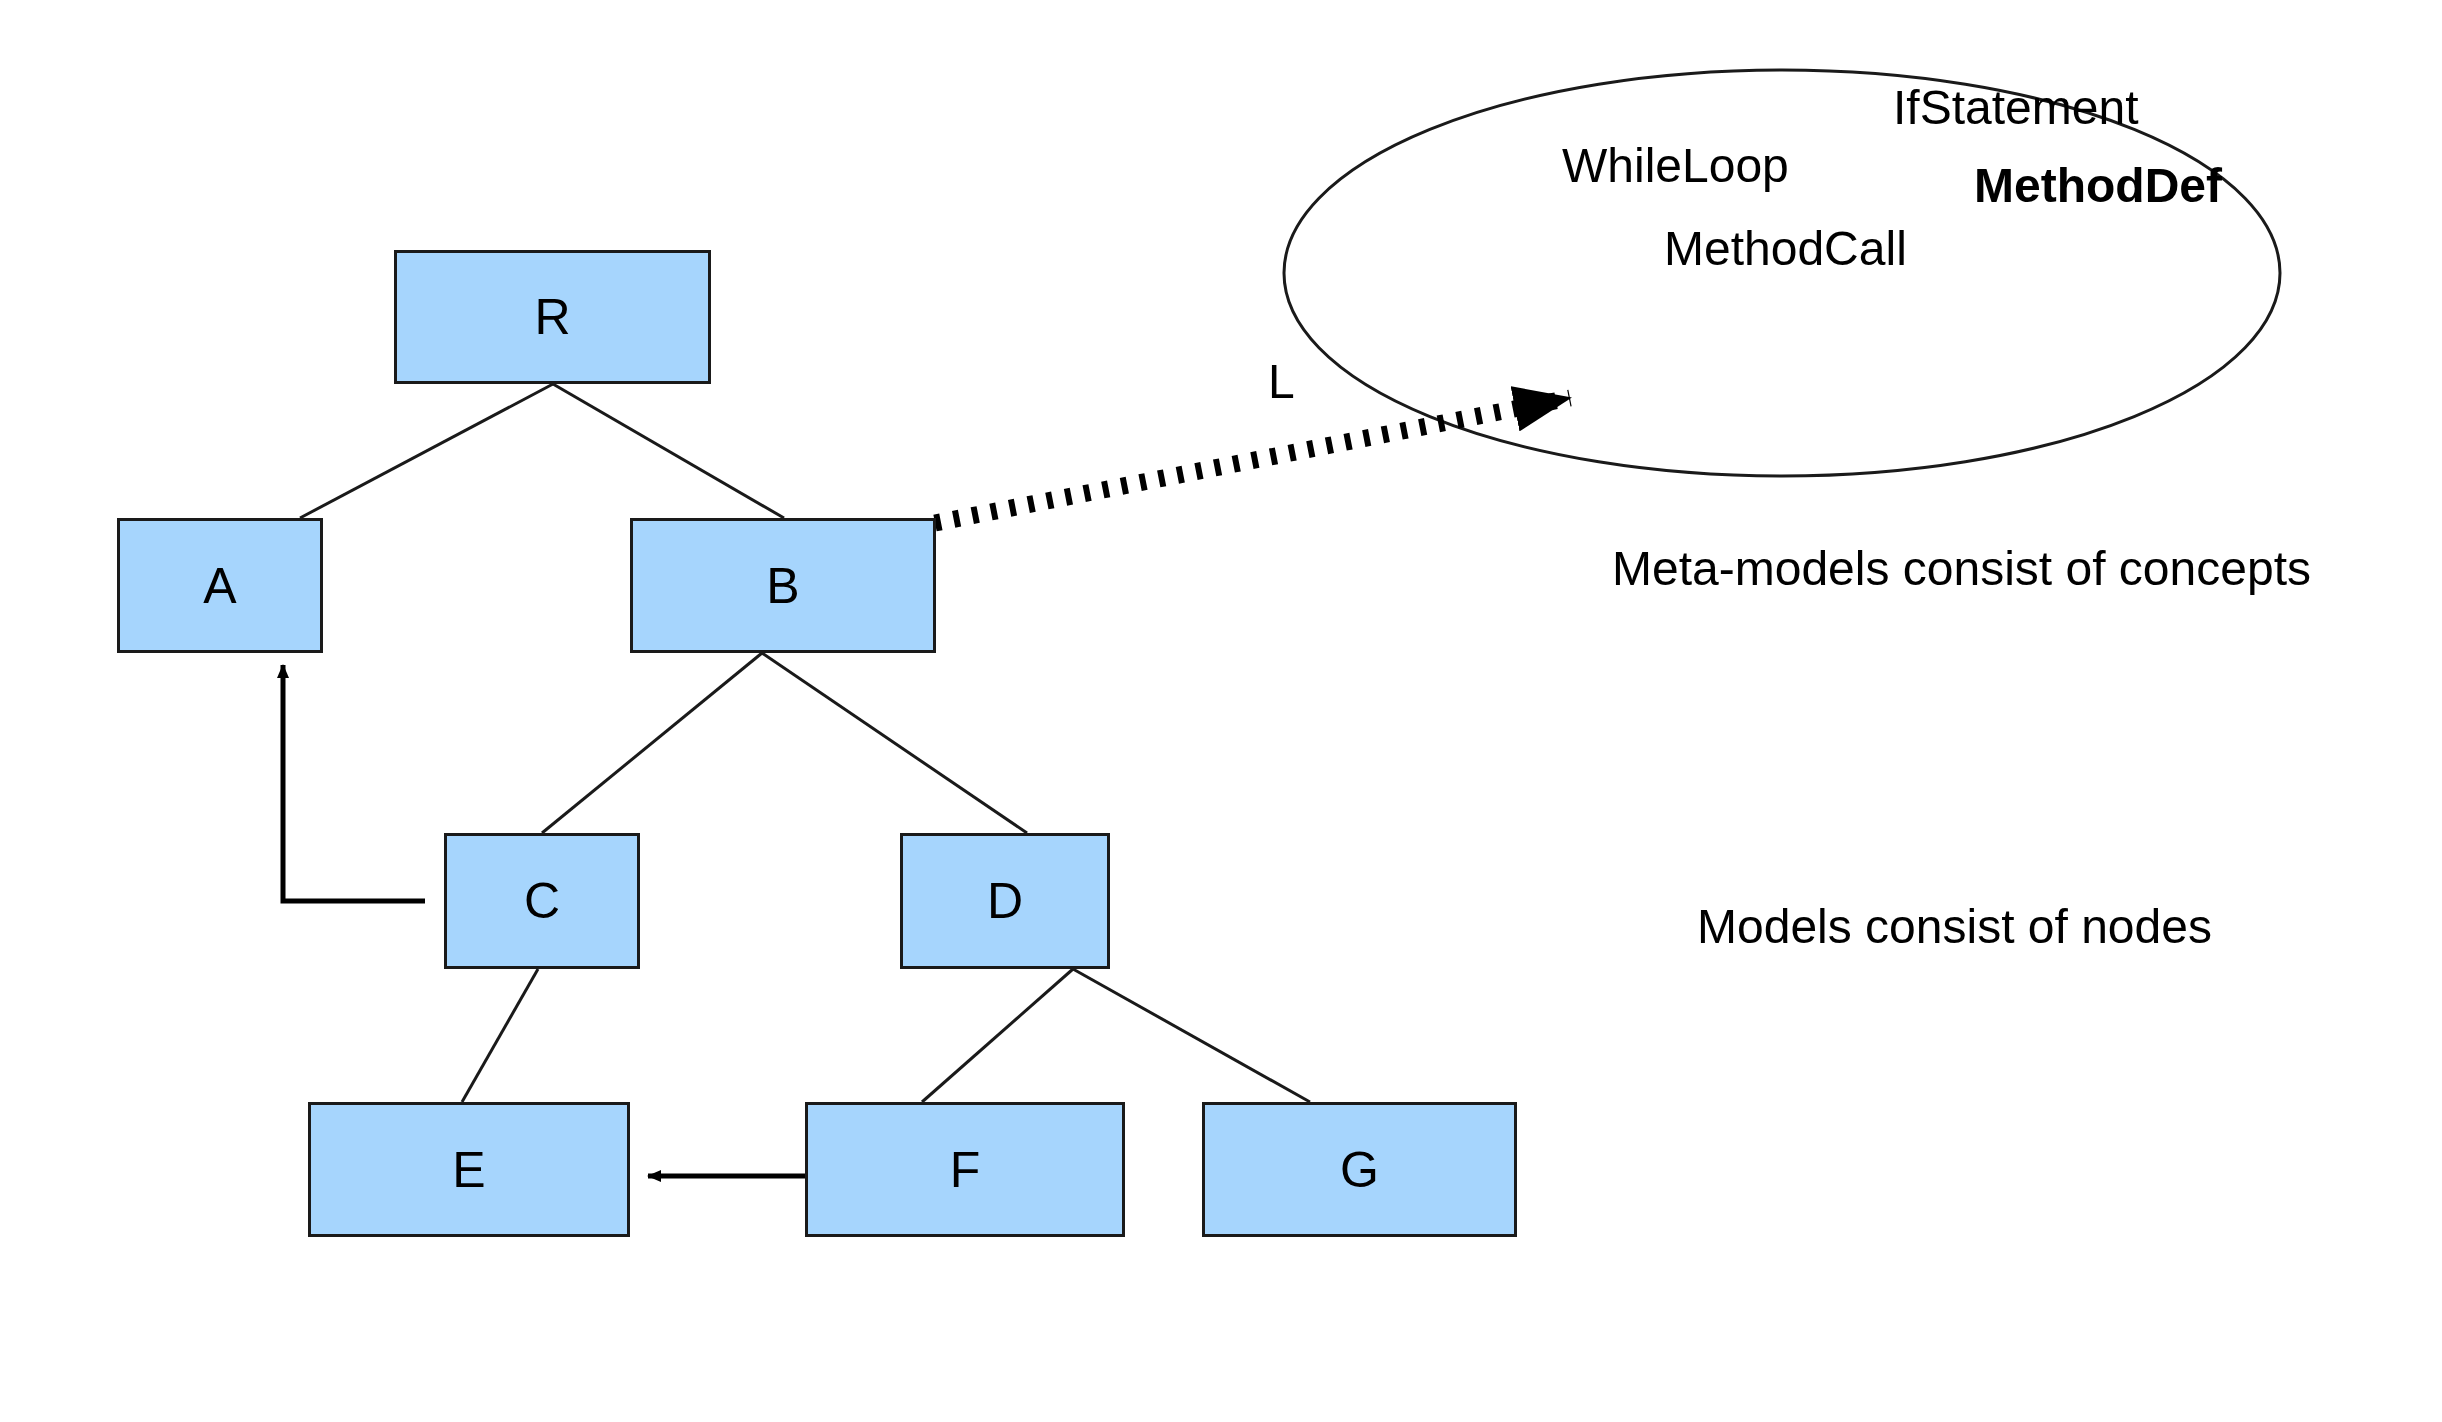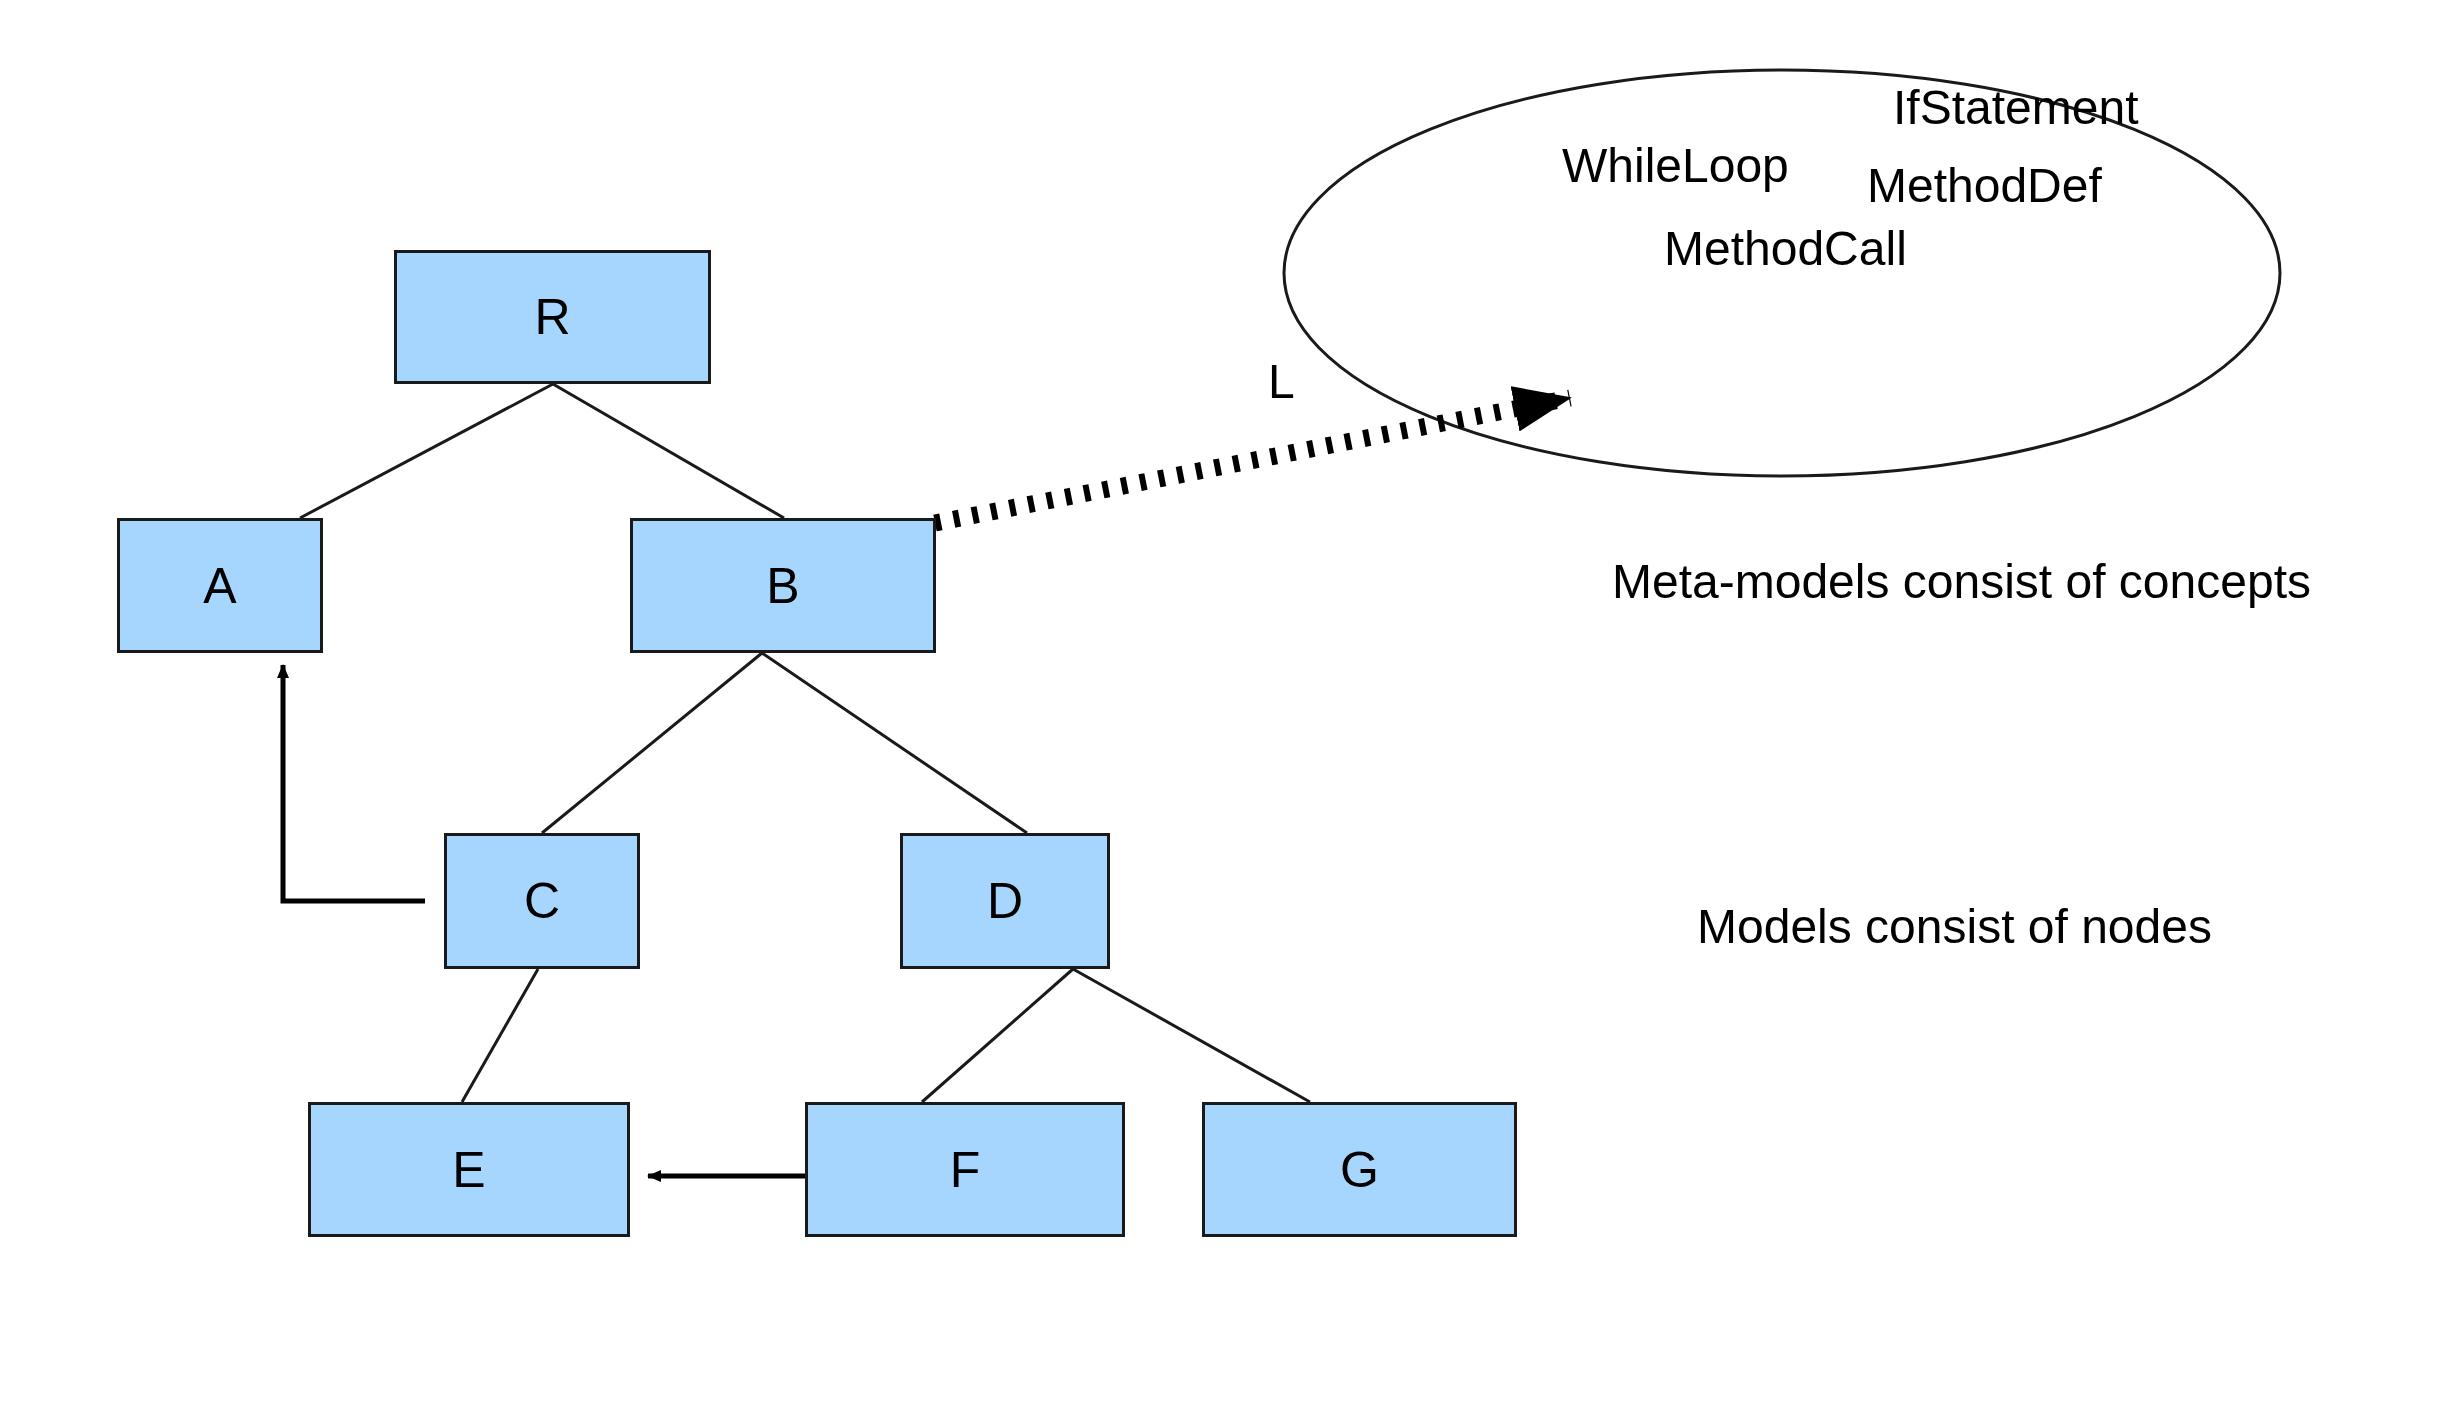--- a/index.html
+++ b/index.html
@@ -129,19 +129,19 @@
   </div>
 
   <div class="node-box" style="left:1202px; top:1102px; width:315px; height:135px;">
     <span class="node-label">G</span>
   </div>
 
   <div class="edge-label" style="left:1268px; top:358px;">L</div>
 
   <div class="concept-label" style="left:1893px; top:84px;">IfStatement</div>
   <div class="concept-label" style="left:1562px; top:118px;margin-top:24px;">WhileLoop</div>
-  <div class="concept-label" style="left:1867px; top:162px;">MethodDef</div>
+  <div class="concept-label" style="left:1974px; top:162px;font-weight:bold;">MethodDef</div>
   <div class="concept-label" style="left:1664px; top:225px;">MethodCall</div>
 
-  <div class="caption-text" style="left:1612px; top:558px;">Meta-models consist of concepts</div>
+  <div class="caption-text" style="left:1612px; top:545px;">Meta-models consist of concepts</div>
   <div class="caption-text" style="left:1697px; top:903px;">Models consist of nodes</div>
 
 </div>
 
 </body></html>

